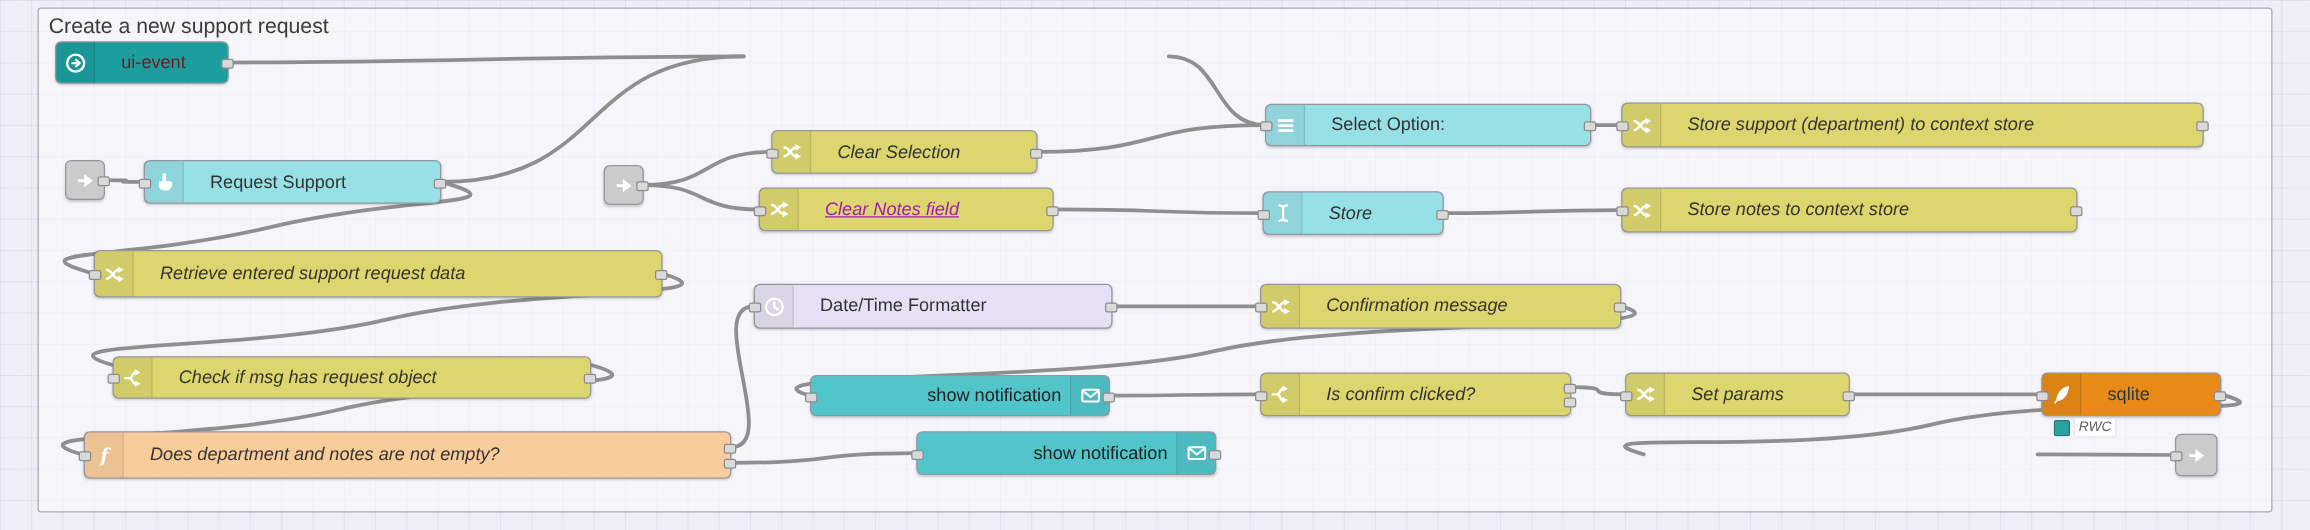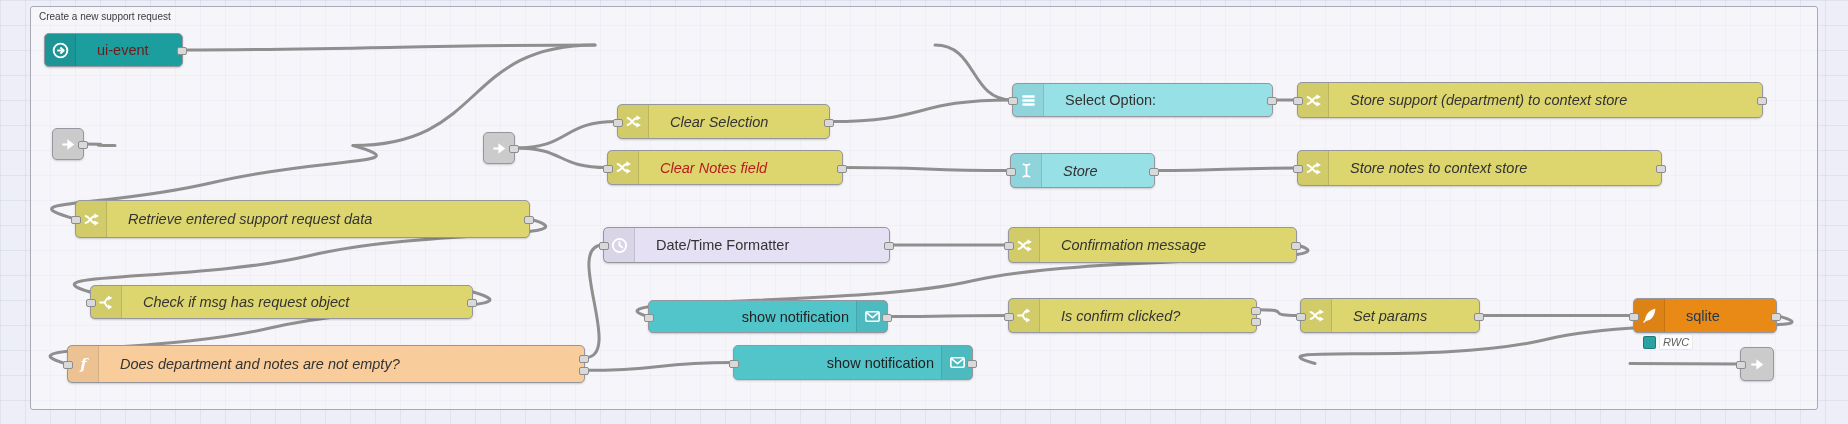--- a/index.html
+++ b/index.html
@@ -3,21 +3,21 @@
 <meta charset="utf-8">
 <style>
   html,body{margin:0;padding:0;background:#e9ebf4;font-family:"Liberation Sans",sans-serif;}
   #canvas{position:relative;overflow:hidden;
     background-color:#edeef7;
     background-image:
       linear-gradient(to right, rgba(150,160,200,0.16) 1px, transparent 1px),
       linear-gradient(to bottom, rgba(150,160,200,0.16) 1px, transparent 1px);
     background-size:25px 25px;}
   #group{position:absolute;border:1px solid #a9a9b5;border-radius:3px;background:rgba(252,252,254,0.55);box-sizing:border-box;}
-  #group-label{position:absolute;font-size:10px;color:#3c3c3c;white-space:nowrap;}
+  #group-label{position:absolute;font-size:17px;color:#3c3c3c;white-space:nowrap;}
   #wires{position:absolute;left:0;top:0;z-index:1;pointer-events:none;}
   #wires path{pointer-events:stroke;}
   .node{position:absolute;z-index:2;border-radius:5px;border:1px solid #96969e;
         box-shadow:0 1px 2px rgba(0,0,0,0.18);box-sizing:border-box;}
   .icon-area{position:absolute;top:0;bottom:0;width:30px;background:rgba(0,0,0,0.05);
         display:flex;align-items:center;justify-content:center;}
   .icon-area.left{left:0;border-right:1px solid rgba(0,0,0,0.10);}
   .icon-area.right{right:0;border-left:1px solid rgba(0,0,0,0.10);}
   .node-label{position:absolute;inset:0;display:flex;align-items:center;
         font-size:14.5px;color:#333;white-space:nowrap;overflow:hidden;}
@@ -103,20 +103,31 @@
           <path d="M3 6.2 C8 6.2 9.5 13.8 13.5 13.8" stroke="#fff" stroke-width="2.1" fill="none"></path>
           <path d="M3 13.8 C8 13.8 9.5 6.2 13.5 6.2" stroke="#fff" stroke-width="2.1" fill="none"></path>
           <path d="M13 3.4 L17.8 6.2 L13 9 Z" fill="#fff"></path>
           <path d="M13 11 L17.8 13.8 L13 16.6 Z" fill="#fff"></path>
         </svg>
       </div>
       <div class="node-label pad-left italic" style="color: rgb(51, 51, 51);">Store support (department) to context store</div>
       <div class="port" style="left: -5px; top: 14px;"></div>
       <div class="port" style="right: -5px; top: 14px;"></div>
     </div>
+    <div class="node" style="left: 115px; top: 128px; width: 238px; height: 35px; background: rgb(151, 224, 230);">
+      <div class="icon-area left">
+        <svg width="19" height="19" viewBox="0 0 20 20">
+          <rect x="8.4" y="2.6" width="3" height="8.5" rx="1.5" fill="#fff"></rect>
+          <path d="M5.6 9.4 h9.2 a1.9 1.9 0 0 1 1.9 1.9 c0 3.3 -2.1 6 -5.4 6 h-1.6 c-2.4 0 -4.4 -2 -4.4 -4.4 z" fill="#fff"></path>
+        </svg>
+      </div>
+      <div class="node-label pad-left" style="color: rgb(51, 51, 51);">Request Support</div>
+      <div class="port" style="left: -5px; top: 13.5px;"></div>
+      <div class="port" style="right: -5px; top: 13.5px;"></div>
+    </div>
     <div class="node link-node" style="left: 483px; top: 132px; width: 32px; height: 32px; background: rgb(203, 203, 203);">
       <svg width="19" height="19" viewBox="0 0 20 20">
         <path d="M3.5 10 H9.5" stroke="#fff" stroke-width="2.2" fill="none"></path>
         <path d="M8.8 4.4 L16 10 L8.8 15.6 Z" fill="#fff"></path>
       </svg>
       <div class="port" style="right: -5px; top: 12px;"></div>
     </div>
     <div class="node" style="left: 617px; top: 104px; width: 213px; height: 35px; background: rgb(221, 214, 111);">
       <div class="icon-area left">
         <svg width="19" height="19" viewBox="0 0 20 20">
@@ -132,21 +143,21 @@
     </div>
     <div class="node" style="left: 607px; top: 150px; width: 236px; height: 35px; background: rgb(221, 214, 111);">
       <div class="icon-area left">
         <svg width="19" height="19" viewBox="0 0 20 20">
           <path d="M3 6.2 C8 6.2 9.5 13.8 13.5 13.8" stroke="#fff" stroke-width="2.1" fill="none"></path>
           <path d="M3 13.8 C8 13.8 9.5 6.2 13.5 6.2" stroke="#fff" stroke-width="2.1" fill="none"></path>
           <path d="M13 3.4 L17.8 6.2 L13 9 Z" fill="#fff"></path>
           <path d="M13 11 L17.8 13.8 L13 16.6 Z" fill="#fff"></path>
         </svg>
       </div>
-      <div class="node-label pad-left italic" style="color: #b91c1c;">Clear Notes field</div>
+      <div class="node-label pad-left italic" style="color: #a21caf; text-decoration: underline;">Clear Notes field</div>
       <div class="port" style="left: -5px; top: 13.5px;"></div>
       <div class="port" style="right: -5px; top: 13.5px;"></div>
     </div>
     <div class="node" style="left: 1010px; top: 153px; width: 145px; height: 35px; background: rgb(151, 224, 230);">
       <div class="icon-area left">
         <svg width="19" height="19" viewBox="0 0 20 20">
           <path d="M6.8 3.4 c2.1 1.3 4.3 1.3 6.4 0 M6.8 16.6 c2.1 -1.3 4.3 -1.3 6.4 0 M10 4 V16" stroke="#fff" stroke-width="1.9" fill="none" stroke-linecap="round"></path>
         </svg>
       </div>
       <div class="node-label pad-left italic" style="color: rgb(51, 51, 51);">Store</div>

